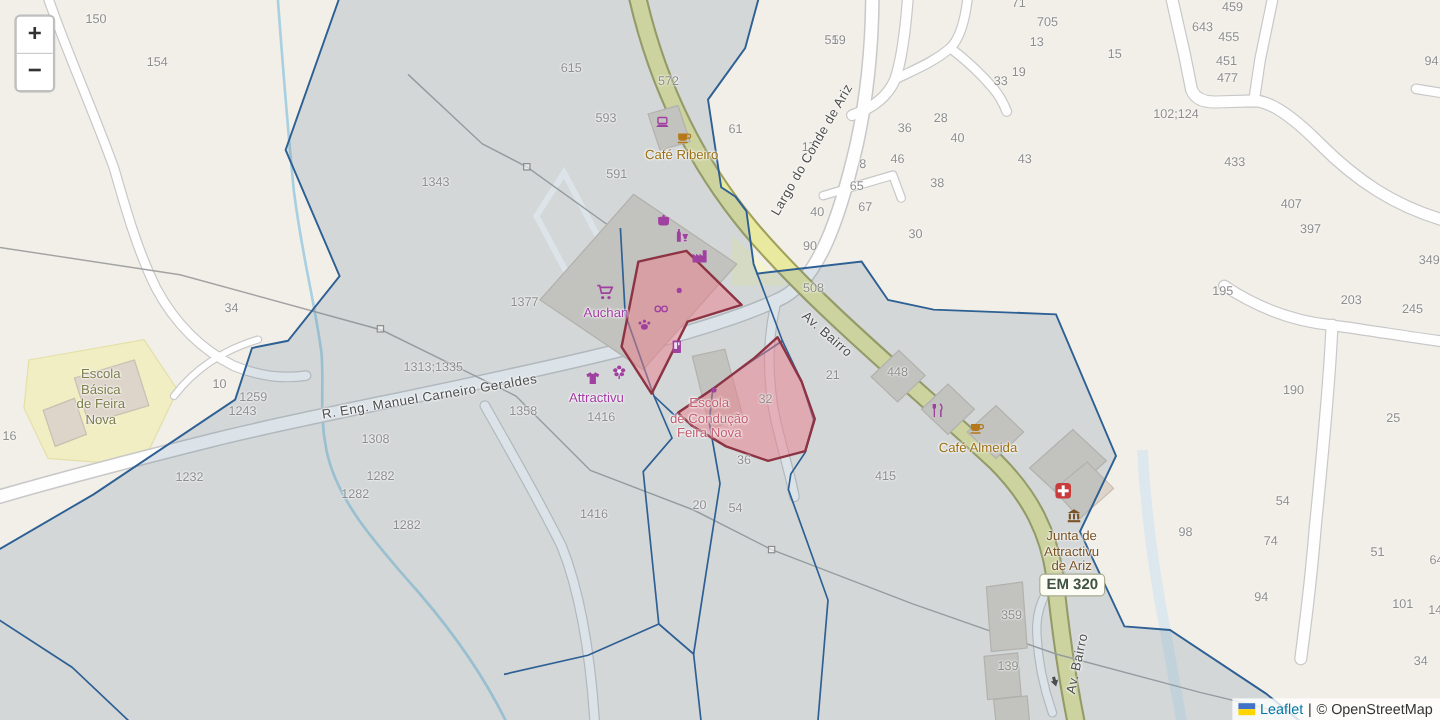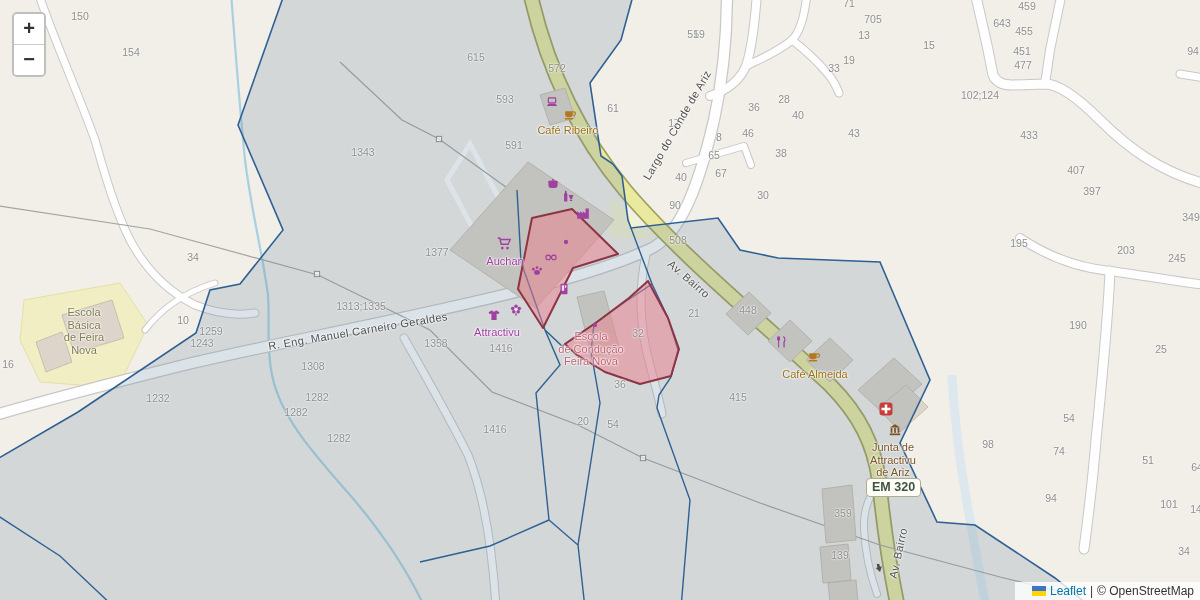--- a/index.html
+++ b/index.html
@@ -19,21 +19,21 @@
   .ic-shop{color:#a040a0}.ic-cafe{color:#b5791b}.ic-civic{color:#7a5224}
   .ic-pylon{color:#8a8a8a}.ic-arrow{color:#4d4d4d}.ic-med{color:#c93c3c}
   .shield{position:absolute;left:866px;top:478px;background:#fdfdf6;border:1.5px solid #a9ae94;
       border-radius:4px;padding:0 5px;font-size:12.5px;font-weight:bold;color:#3f5347;line-height:17px;}
   .zoomctl{position:absolute;left:12px;top:12px;width:30px;border:2px solid rgba(0,0,0,.25);
       border-radius:5px;background:#fff;overflow:hidden;}
   .zoomctl a{display:block;width:30px;height:30px;text-align:center;line-height:28px;
       font-size:20px;font-weight:bold;color:#333;text-decoration:none;cursor:pointer;background:#fff;}
   .zoomctl a:first-child{border-bottom:1px solid #ccc;}
   .attribution{position:absolute;right:0;bottom:0;background:rgba(255,255,255,.8);
-      padding:2px 6px 2px 17px;font-size:12px;color:#333;display:flex;align-items:center;gap:4px;}
+      padding:2px 6px 2px 5px;font-size:12px;color:#333;display:flex;align-items:center;gap:4px;}
   .attribution a{color:#0078a8;text-decoration:none;}
   .flag{display:inline-block;width:14px;height:10px;line-height:0;}
   .flag i{display:block;width:14px;height:5px;}
   .flag i.b{background:#4272c8;} .flag i.y{background:#ffd500;}
   .sep{color:#333;}
 </style>
 </head>
 <body>
 
 <div id="map">

